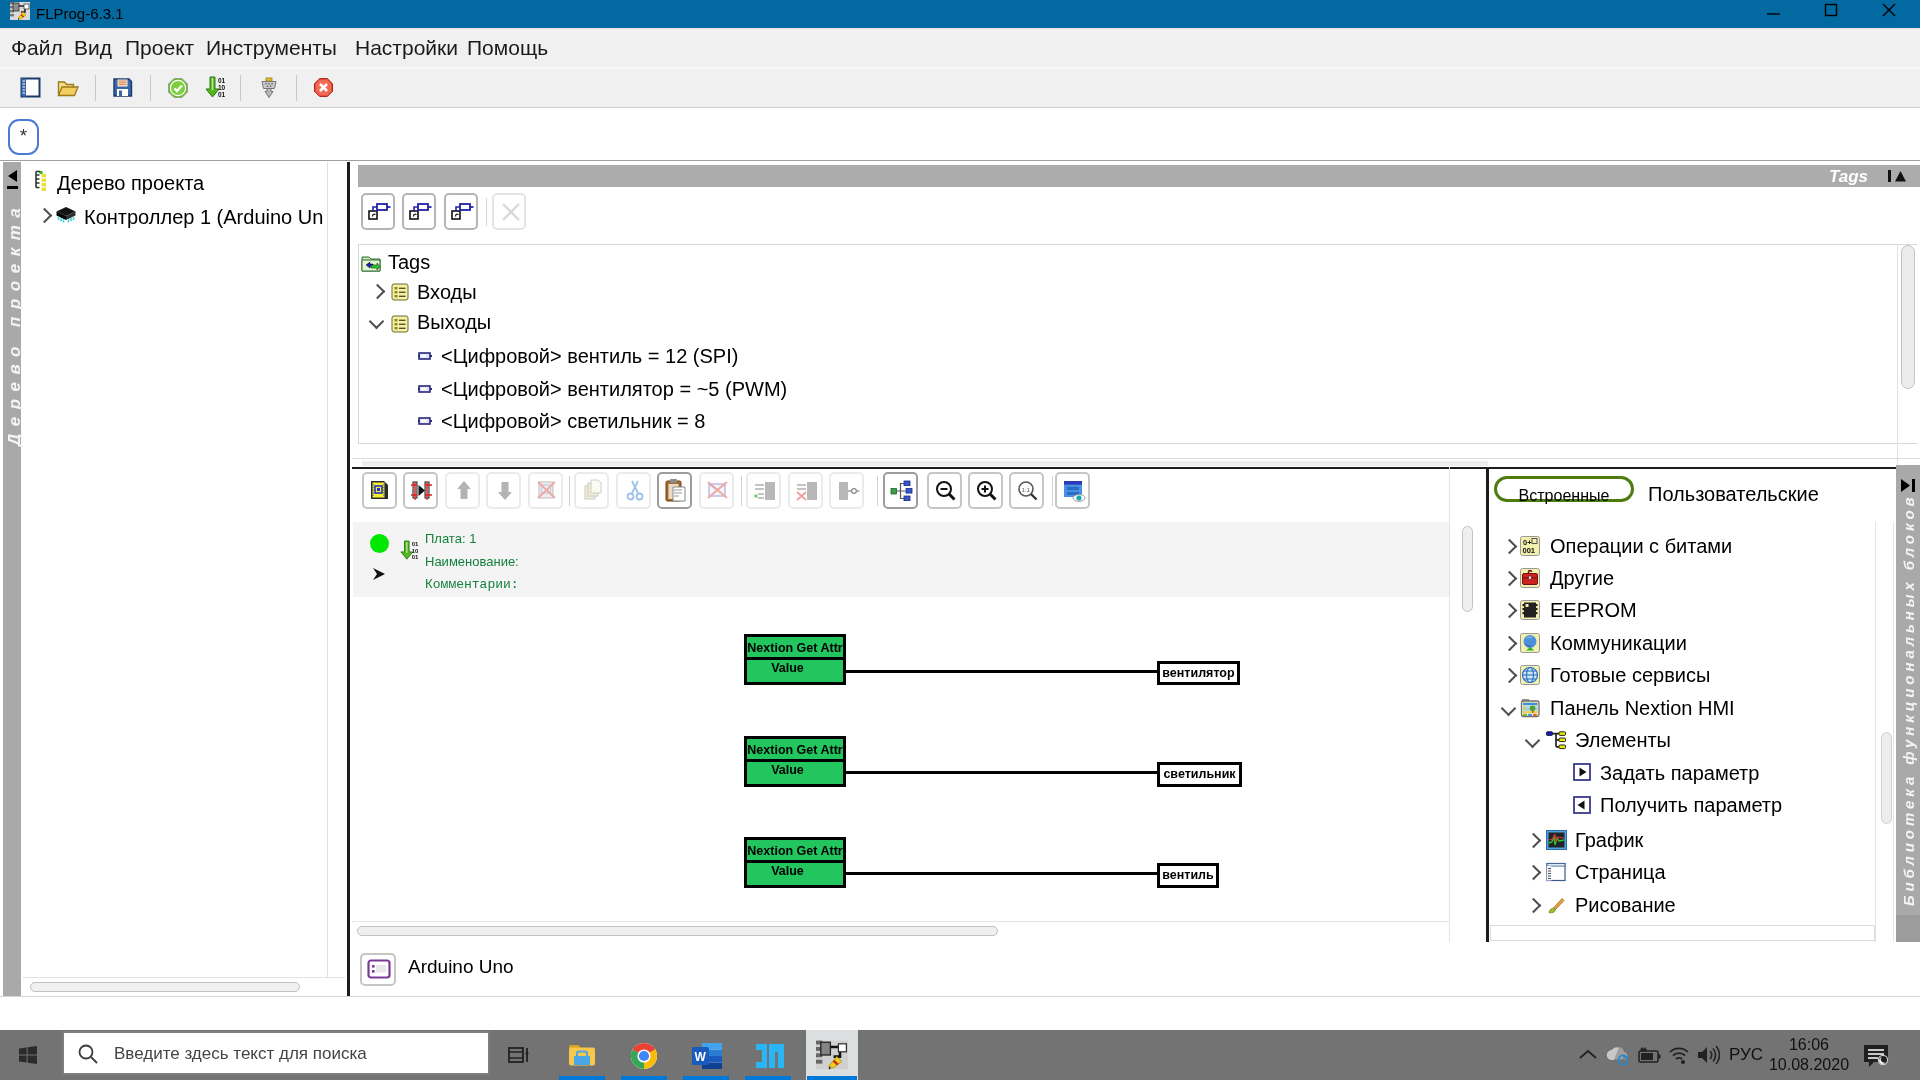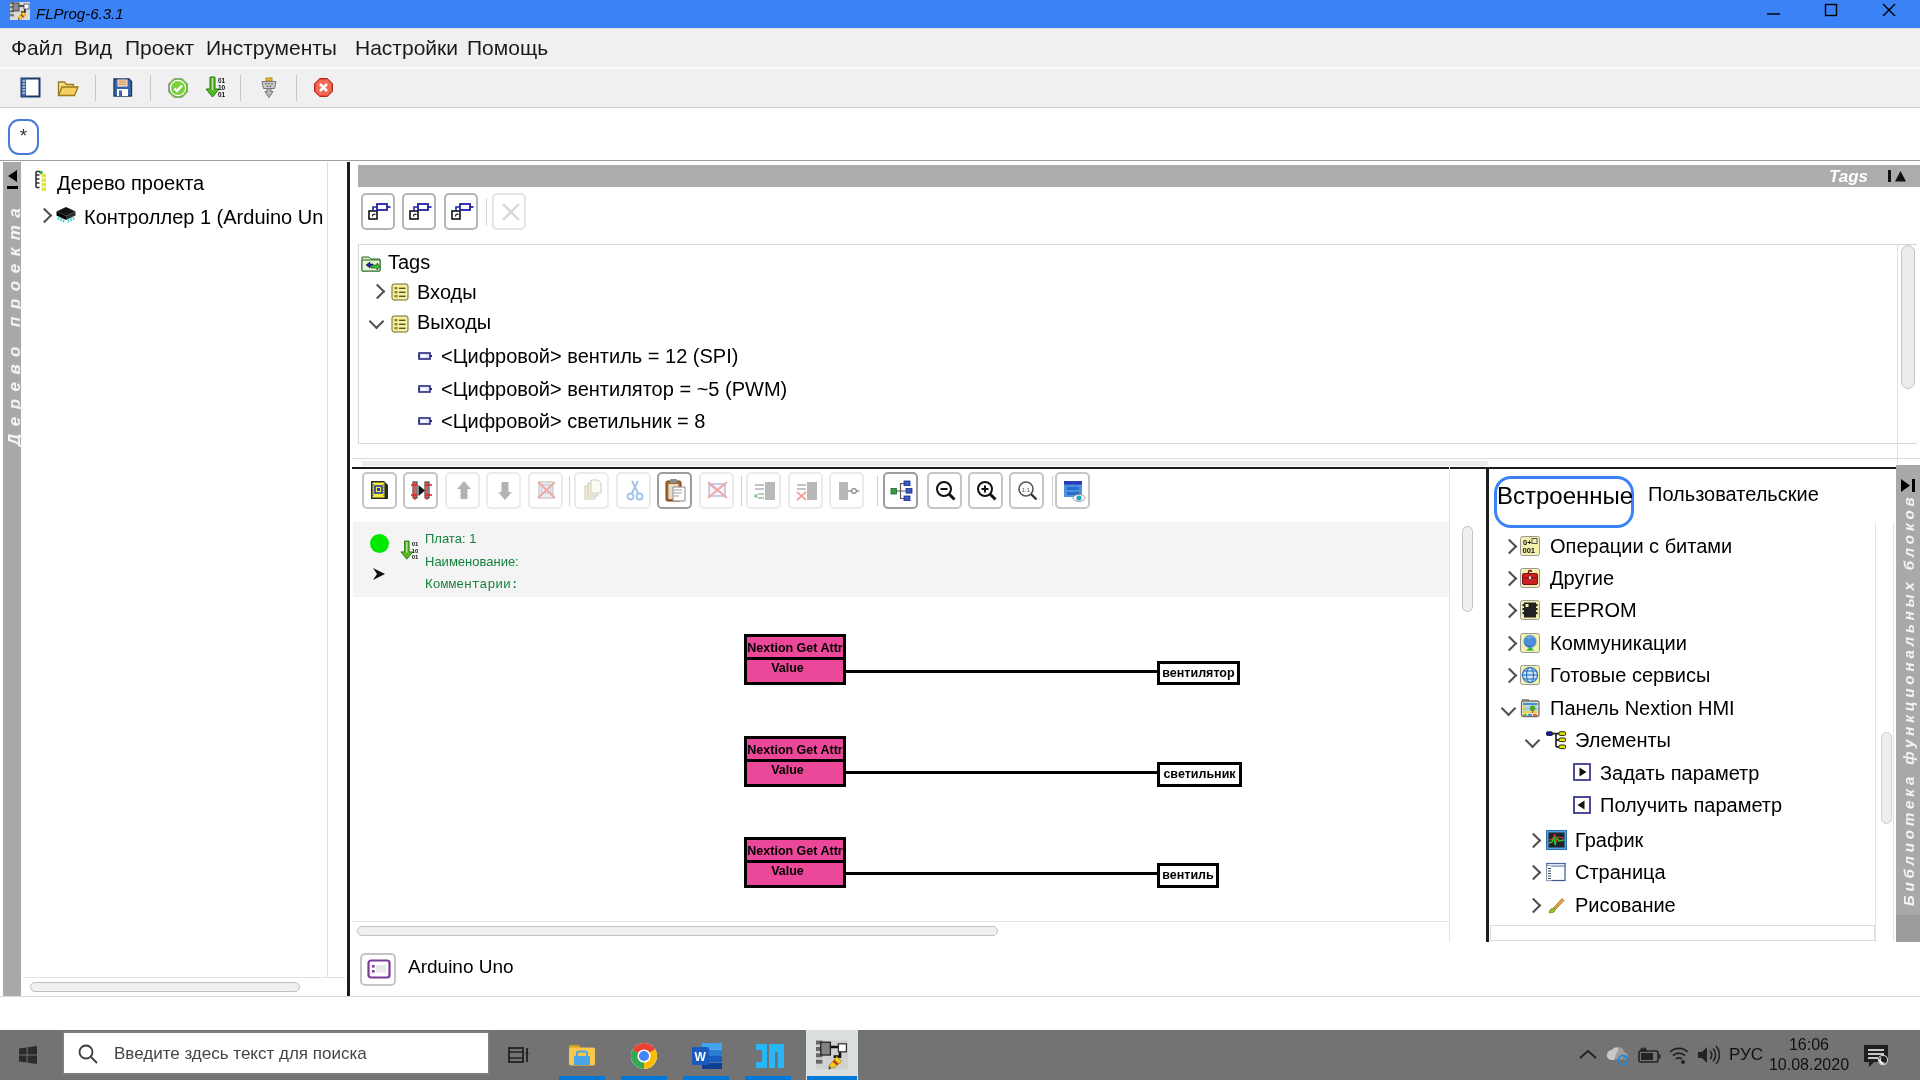--- a/index.html
+++ b/index.html
@@ -2,21 +2,21 @@
 <html><head>
 <meta charset="utf-8">
 <style>
 * { margin:0; padding:0; box-sizing:border-box; }
 html,body { width:1920px; height:1080px; overflow:hidden; background:#fff;
   font-family:"Liberation Sans", sans-serif; }
 .abs { position:absolute; }
 #page { position:relative; width:1920px; height:1080px; background:#fff; }
 
 
-#titlebar { left:0; top:0; width:1920px; height:28px; background:#3b82f6;font-style:italic; }
+#titlebar { left:0; top:0; width:1920px; height:28px; background:#0369a1; }
 #apptitle { left:36px; top:5px; font-size:15px; color:#000; }
 
 
 #menubar { left:0; top:28px; width:1920px; height:41px; background:#f0f0f0;
   border-top:1px solid #e3e3e3; border-bottom:2px solid #fafafa; }
 #menubar .mi { position:absolute; top:7px; font-size:21px; color:#1a1a1a; }
 
 
 #toolbar { left:0; top:69px; width:1920px; height:39px; background:#f0f0f0;
   border-bottom:1px solid #cfcfcf; }
@@ -66,33 +66,33 @@
 .ttxt { position:absolute; font-size:20px; color:#000; white-space:nowrap; }
 
 
 #fbdpanel { left:352px; top:306px; width:1136px; height:476px; background:#fff; }
 .fbtn { position:absolute; width:35px; height:37px; border:2px solid #c6c6c6;
   border-radius:5px; background:#fff; }
 .fbtn.dis { border-color:#ebebeb; }
 .fsep { position:absolute; width:1px; height:30px; background:#d0d0d0; }
 #schemeband { background:#f4f4f4; }
 .redtxt { position:absolute; font-size:13px; color:#15803d; }
-.blk { position:absolute; border:3px solid #000; background:#ec4899; }
+.blk { position:absolute; border:3px solid #000; background:#22c55e; }
 .blk .ttl { border-bottom:3px solid #000; height:23px; font-size:12.5px; color:#000;
   text-align:center; line-height:23px; font-weight:bold; white-space:nowrap; overflow:hidden; }
 .blk .val { height:19px; font-size:12.5px; color:#000; text-align:center; line-height:17px;
   padding-right:15px; font-weight:bold; white-space:nowrap; }
 .wire { position:absolute; height:3px; background:#000; }
 .tagbox { position:absolute; border:3px solid #000; background:#fff; font-size:12.5px;
   font-weight:600; color:#000; text-align:center; }
 
 
 #rpanel { left:1489px; top:306px; width:407px; height:476px; background:#fff; }
-#rtab1 { left:5px; top:9px; width:140px; height:52px; border:3px solid #3b82f6;
-  border-radius:17px; font-size:24px; color:#000; text-align:center; line-height:33px; }
+#rtab1 { left:5px; top:9px; width:140px; height:26px; border:3px solid #4d7c0f;
+  border-radius:17px; font-size:16px; color:#000; text-align:center; line-height:33px; }
 #rtab2 { left:159px; top:16px; font-size:20px; color:#000; }
 .rtxt { position:absolute; font-size:20px; color:#000; white-space:nowrap; }
 #rvsb { left:386px; top:55px; width:19px; height:420px; border-left:1px solid #e4e4e4; border-right:1px solid #e4e4e4; }
 #rvsb .thumb { position:absolute; left:5px; top:210px; width:11px; height:92px; background:#ededed;
   border:1px solid #d0d0d0; border-radius:6px; }
 
 
 #rstrip { left:1896px; top:1px; width:24px; height:835px; }
 #rstripgray { left:0px; top:303px; width:24px; height:465px; background:#a9a9a9; }
 

